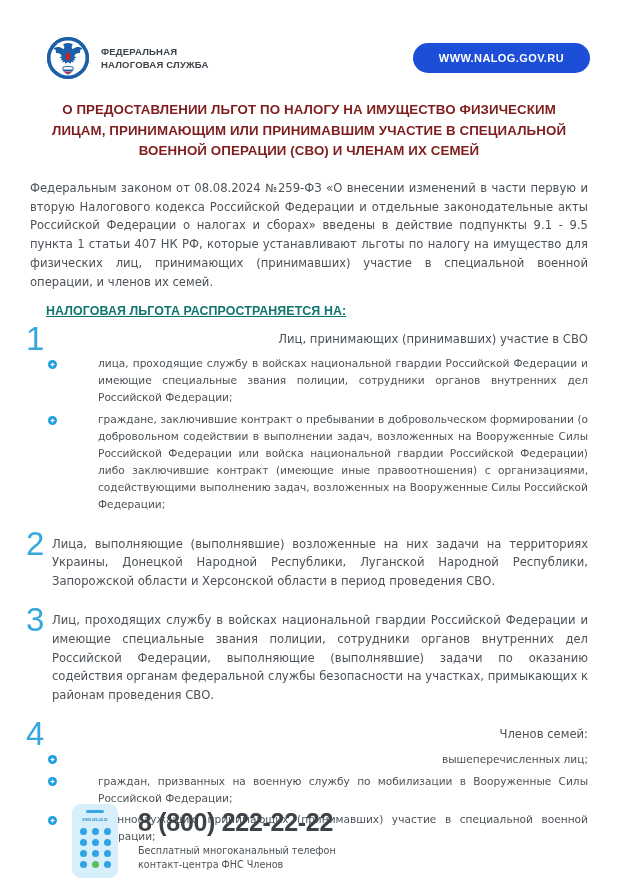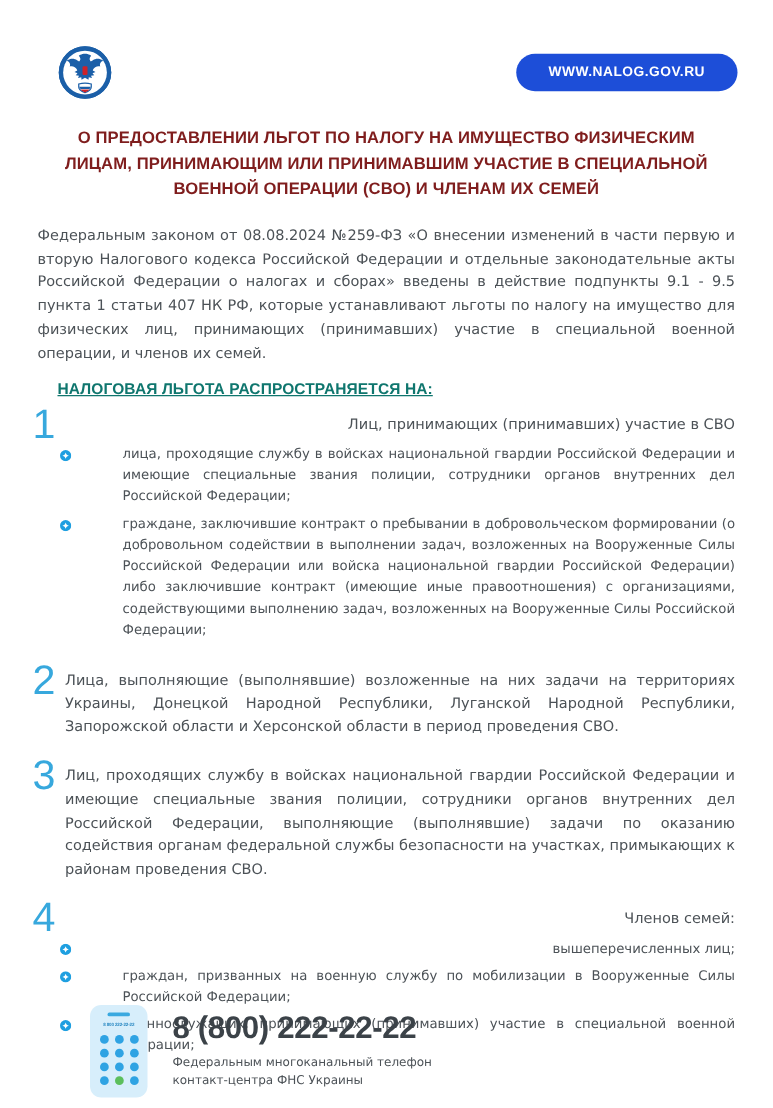--- a/index.html
+++ b/index.html
@@ -251,20 +251,24 @@
         <circle cx="22" cy="22" r="21" fill="#1b5fa8"></circle>
         <circle cx="22" cy="22" r="17.5" fill="#ffffff"></circle>
         <path d="M22 7c-3 0-5 1.6-5 1.6s1.3 1 1.3 2.6c0 1.2-1 2-1 2S14.6 11 12 11c-2.8 0-4.6 1.6-4.6 1.6s1.8.6 2.4 2c.6 1.3 0 2.6 0 2.6s2.3-.6 4 .5c1.6 1 2 2.6 2 2.6l-2.2 1.3 2.4 1 -1.4 1.6 2.6.4 -.8 1.8 2.6-.6.2 2 2.8-1.6 2.8 1.6.2-2 2.6.6-.8-1.8 2.6-.4-1.4-1.6 2.4-1-2.2-1.3s.4-1.6 2-2.6c1.7-1.1 4-.5 4-.5s-.6-1.3 0-2.6c.6-1.4 2.4-2 2.4-2S34.8 11 32 11c-2.6 0-5.3 2.2-5.3 2.2s-1-.8-1-2c0-1.6 1.3-2.6 1.3-2.6S25 7 22 7z" fill="#1b5fa8"></path>
         <rect x="20" y="17" width="4" height="7" rx="1" fill="#cc2229"></rect>
         <path d="M22 30.5c-2.6 0-5 .7-5 .7v2.3c0 2.6 5 4.6 5 4.6s5-2 5-4.6v-2.3s-2.4-.7-5-.7z" fill="#ffffff" stroke="#1b5fa8" stroke-width="1"></path>
         <path d="M17.4 33.4h9.2c-.2 1-1 1.8-1 1.8h-7.2s-.8-.8-1-1.8z" fill="#1b5fa8"></path>
         <path d="M18.4 35.6h7.2c-.6.9-3.6 2.4-3.6 2.4s-3-1.5-3.6-2.4z" fill="#cc2229"></path>
         <circle cx="22" cy="22" r="20.4" fill="none" stroke="#1b5fa8" stroke-width="1.2"></circle>
       </svg>
     </span>
+    <div class="brand-text">
+      <div>ФЕДЕРАЛЬНАЯ</div>
+      <div>НАЛОГОВАЯ СЛУЖБА</div>
+    </div>
   </div>
   <button class="site-pill">WWW.NALOG.GOV.RU</button>
 </div>
 
 <h1 class="title">О ПРЕДОСТАВЛЕНИИ ЛЬГОТ ПО НАЛОГУ НА ИМУЩЕСТВО ФИЗИЧЕСКИМ ЛИЦАМ, ПРИНИМАЮЩИМ ИЛИ ПРИНИМАВШИМ УЧАСТИЕ В СПЕЦИАЛЬНОЙ ВОЕННОЙ ОПЕРАЦИИ (СВО) И ЧЛЕНАМ ИХ СЕМЕЙ</h1>
 
 <p class="intro">Федеральным законом от 08.08.2024 №259-ФЗ «О внесении изменений в части первую и вторую Налогового кодекса Российской Федерации и отдельные законодательные акты Российской Федерации о налогах и сборах» введены в действие подпункты 9.1 - 9.5 пункта 1 статьи 407 НК РФ, которые устанавливают льготы по налогу на имущество для физических лиц, принимающих (принимавших) участие в специальной военной операции, и членов их семей.</p>
 
 <h2 class="section-heading">НАЛОГОВАЯ ЛЬГОТА РАСПРОСТРАНЯЕТСЯ НА:</h2>
 
@@ -357,17 +361,17 @@
       <span></span>
       <span></span>
       <span></span>
       <span class="green"></span>
       <span></span>
     </span>
   </div>
   <div class="footer-text">
     <span class="phone-number">8 (800) 222-22-22</span>
     <span class="phone-caption">
-      <span>Федеральным многоканальный телефон</span><br>
-      <span>контакт-центра ФНС Украины</span>
+      <span>Бесплатный многоканальный телефон</span><br>
+      <span>контакт-центра ФНС Членов</span>
     </span>
   </div>
 </div>
 
 </body></html>

